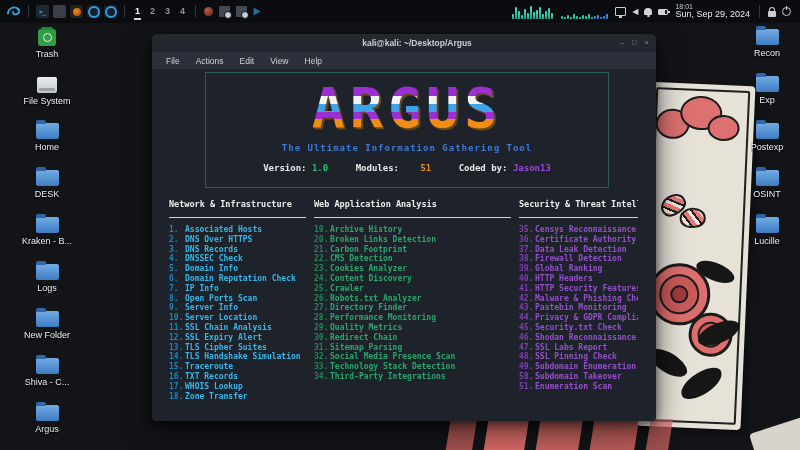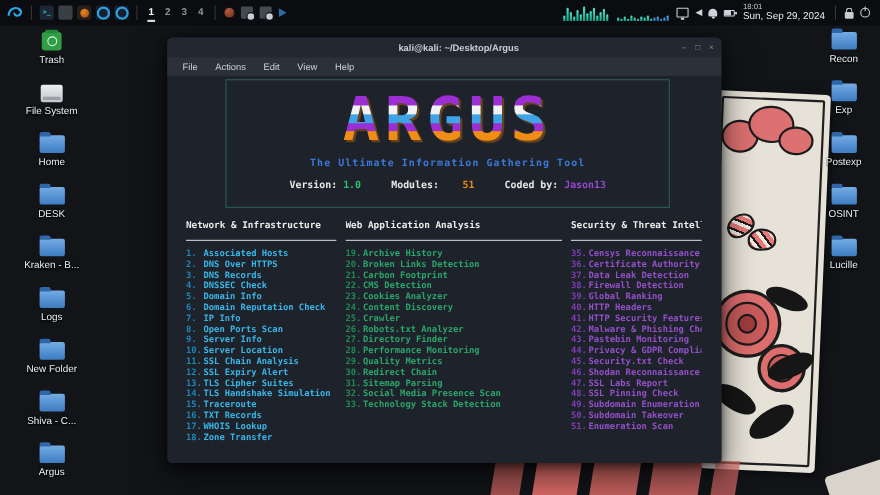--- a/index.html
+++ b/index.html
@@ -408,20 +408,21 @@
               <div class="item"><span class="num">24.</span><span class="lbl">Content Discovery</span></div>
               <div class="item"><span class="num">25.</span><span class="lbl">Crawler</span></div>
               <div class="item"><span class="num">26.</span><span class="lbl">Robots.txt Analyzer</span></div>
               <div class="item"><span class="num">27.</span><span class="lbl">Directory Finder</span></div>
               <div class="item"><span class="num">28.</span><span class="lbl">Performance Monitoring</span></div>
               <div class="item"><span class="num">29.</span><span class="lbl">Quality Metrics</span></div>
               <div class="item"><span class="num">30.</span><span class="lbl">Redirect Chain</span></div>
               <div class="item"><span class="num">31.</span><span class="lbl">Sitemap Parsing</span></div>
               <div class="item"><span class="num">32.</span><span class="lbl">Social Media Presence Scan</span></div>
               <div class="item"><span class="num">33.</span><span class="lbl">Technology Stack Detection</span></div>
+              <div class="item"><span class="num">34.</span><span class="lbl">Third-Party Integrations</span></div>
             </div>
         </div>
         <div class="col col-sec">
           <div class="col-header">Security &amp; Threat Intellige…</div>
           <div>
 
           <div class="item"><span class="num">35.</span><span class="lbl">Censys Reconnaissance</span></div>
               <div class="item"><span class="num">36.</span><span class="lbl">Certificate Authority R…</span></div>
               <div class="item"><span class="num">37.</span><span class="lbl">Data Leak Detection</span></div>
               <div class="item"><span class="num">38.</span><span class="lbl">Firewall Detection</span></div>

